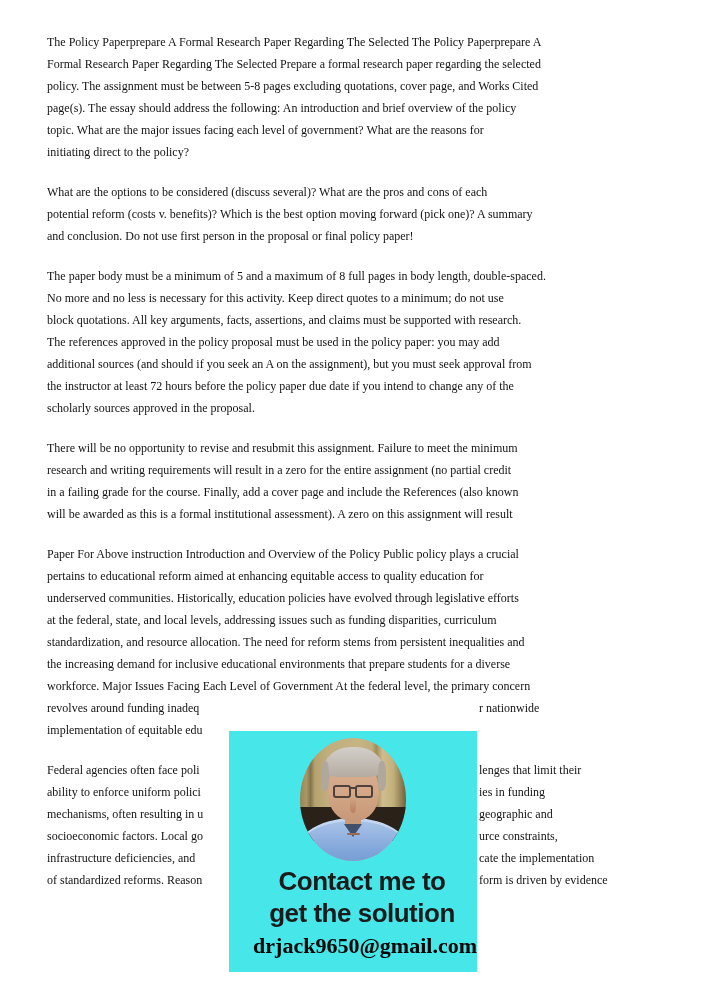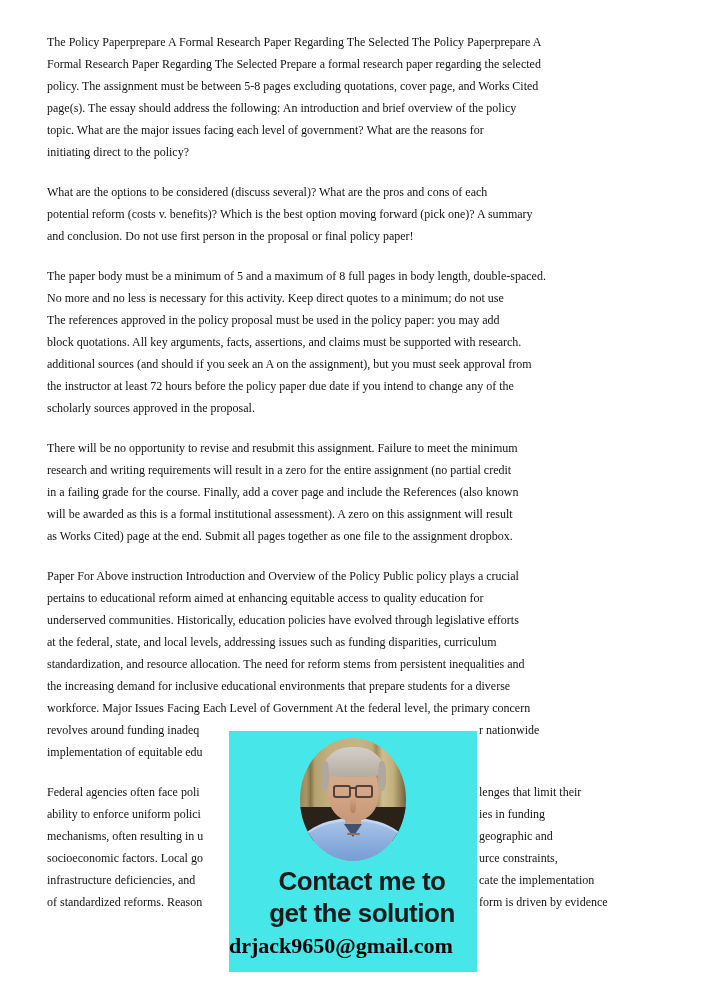--- a/index.html
+++ b/index.html
@@ -130,21 +130,21 @@
     font-weight:700;
     font-size:26px;
     line-height:32px;
     letter-spacing:-0.5px;
     color:#1b1b1b;
     padding-left:9px;
   }
   .card-email{
     position:absolute;
     left:0;top:202px;width:100%;
-    text-align:left;
+    text-align:right;
     font-family:"Liberation Serif", serif;
     font-weight:700;
     font-size:22px;
     color:#050505;
   }
 </style>
 </head>
 <body>
 
 <div class="doc">
@@ -160,33 +160,32 @@
 
   <div class="para">
     <div class="line">What are the options to be considered (discuss several)? What are the pros and cons of each</div>
     <div class="line">potential reform (costs v. benefits)? Which is the best option moving forward (pick one)? A summary</div>
     <div class="line">and conclusion. Do not use first person in the proposal or final policy paper!</div>
   </div>
 
   <div class="para">
     <div class="line">The paper body must be a minimum of 5 and a maximum of 8 full pages in body length, double-spaced.</div>
     <div class="line">No more and no less is necessary for this activity. Keep direct quotes to a minimum; do not use</div>
+    <div class="line">block quotations. All key arguments, facts, assertions, and claims must be supported with research.</div>
     <div class="line">The references approved in the policy proposal must be used in the policy paper: you may add</div>
-    <div class="line">block quotations. All key arguments, facts, assertions, and claims must be supported with research.</div>
     <div class="line">additional sources (and should if you seek an A on the assignment), but you must seek approval from</div>
     <div class="line">the instructor at least 72 hours before the policy paper due date if you intend to change any of the</div>
     <div class="line">scholarly sources approved in the proposal.</div>
   </div>
 
   <div class="para">
     <div class="line">There will be no opportunity to revise and resubmit this assignment. Failure to meet the minimum</div>
     <div class="line">research and writing requirements will result in a zero for the entire assignment (no partial credit</div>
     <div class="line">in a failing grade for the course. Finally, add a cover page and include the References (also known</div>
     <div class="line">will be awarded as this is a formal institutional assessment). A zero on this assignment will result</div>
-    <div class="line">as Works Cited) page at the end. Submit all pages together as one file to the assignment dropbox.</div>
   </div>
 
   <div class="para">
     <div class="line">Paper For Above instruction Introduction and Overview of the Policy Public policy plays a crucial</div>
     <div class="line">pertains to educational reform aimed at enhancing equitable access to quality education for</div>
     <div class="line">underserved communities. Historically, education policies have evolved through legislative efforts</div>
     <div class="line">at the federal, state, and local levels, addressing issues such as funding disparities, curriculum</div>
     <div class="line">standardization, and resource allocation. The need for reform stems from persistent inequalities and</div>
     <div class="line">the increasing demand for inclusive educational environments that prepare students for a diverse</div>
     <div class="line">workforce. Major Issues Facing Each Level of Government At the federal level, the primary concern</div>

